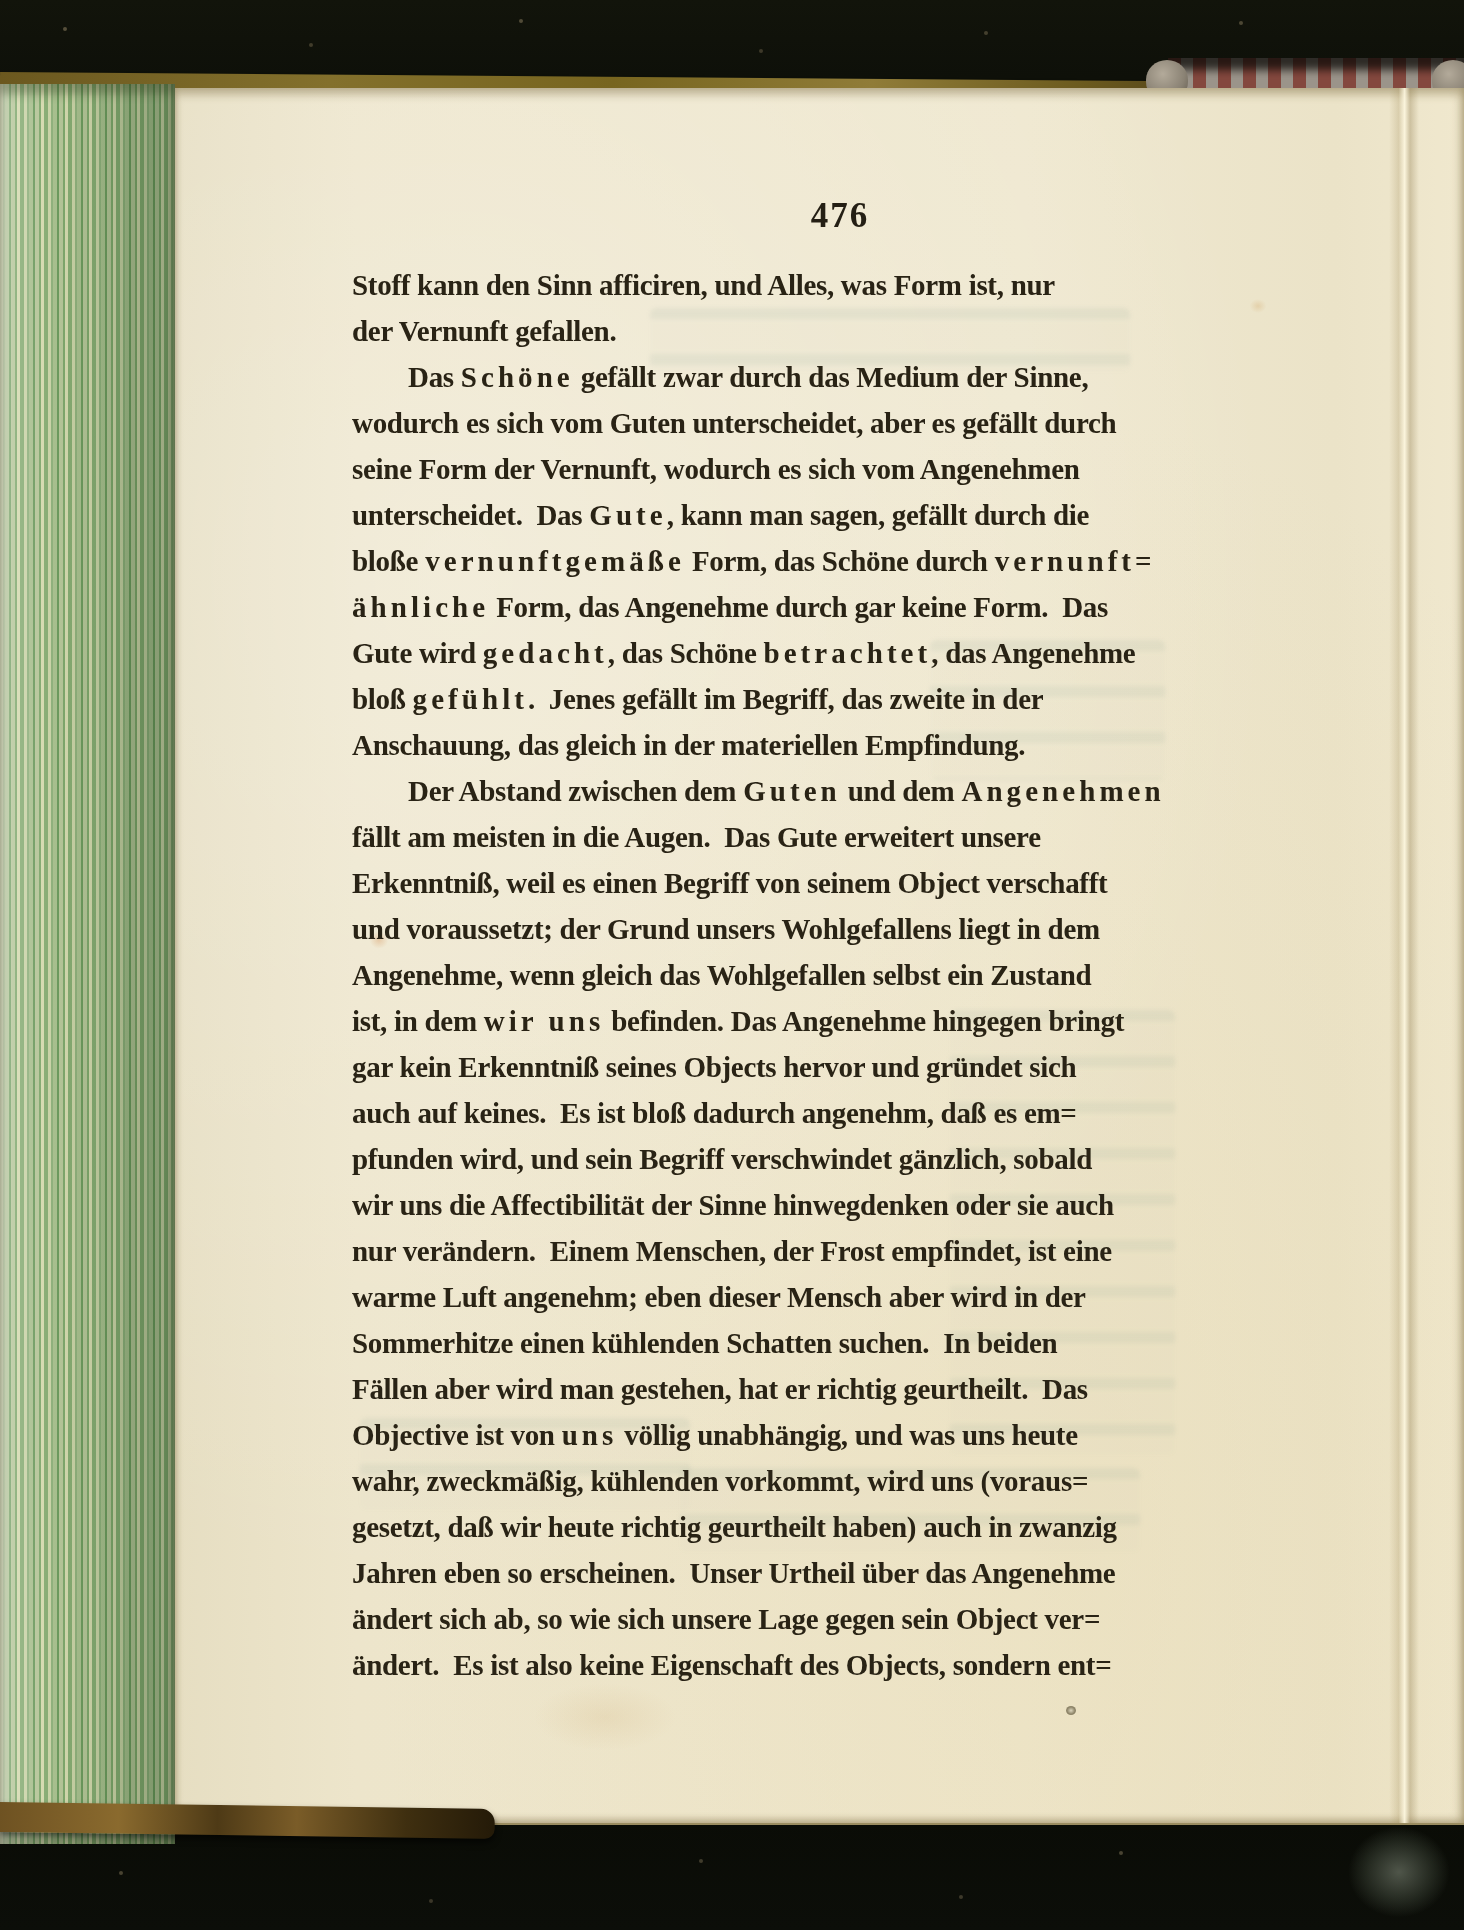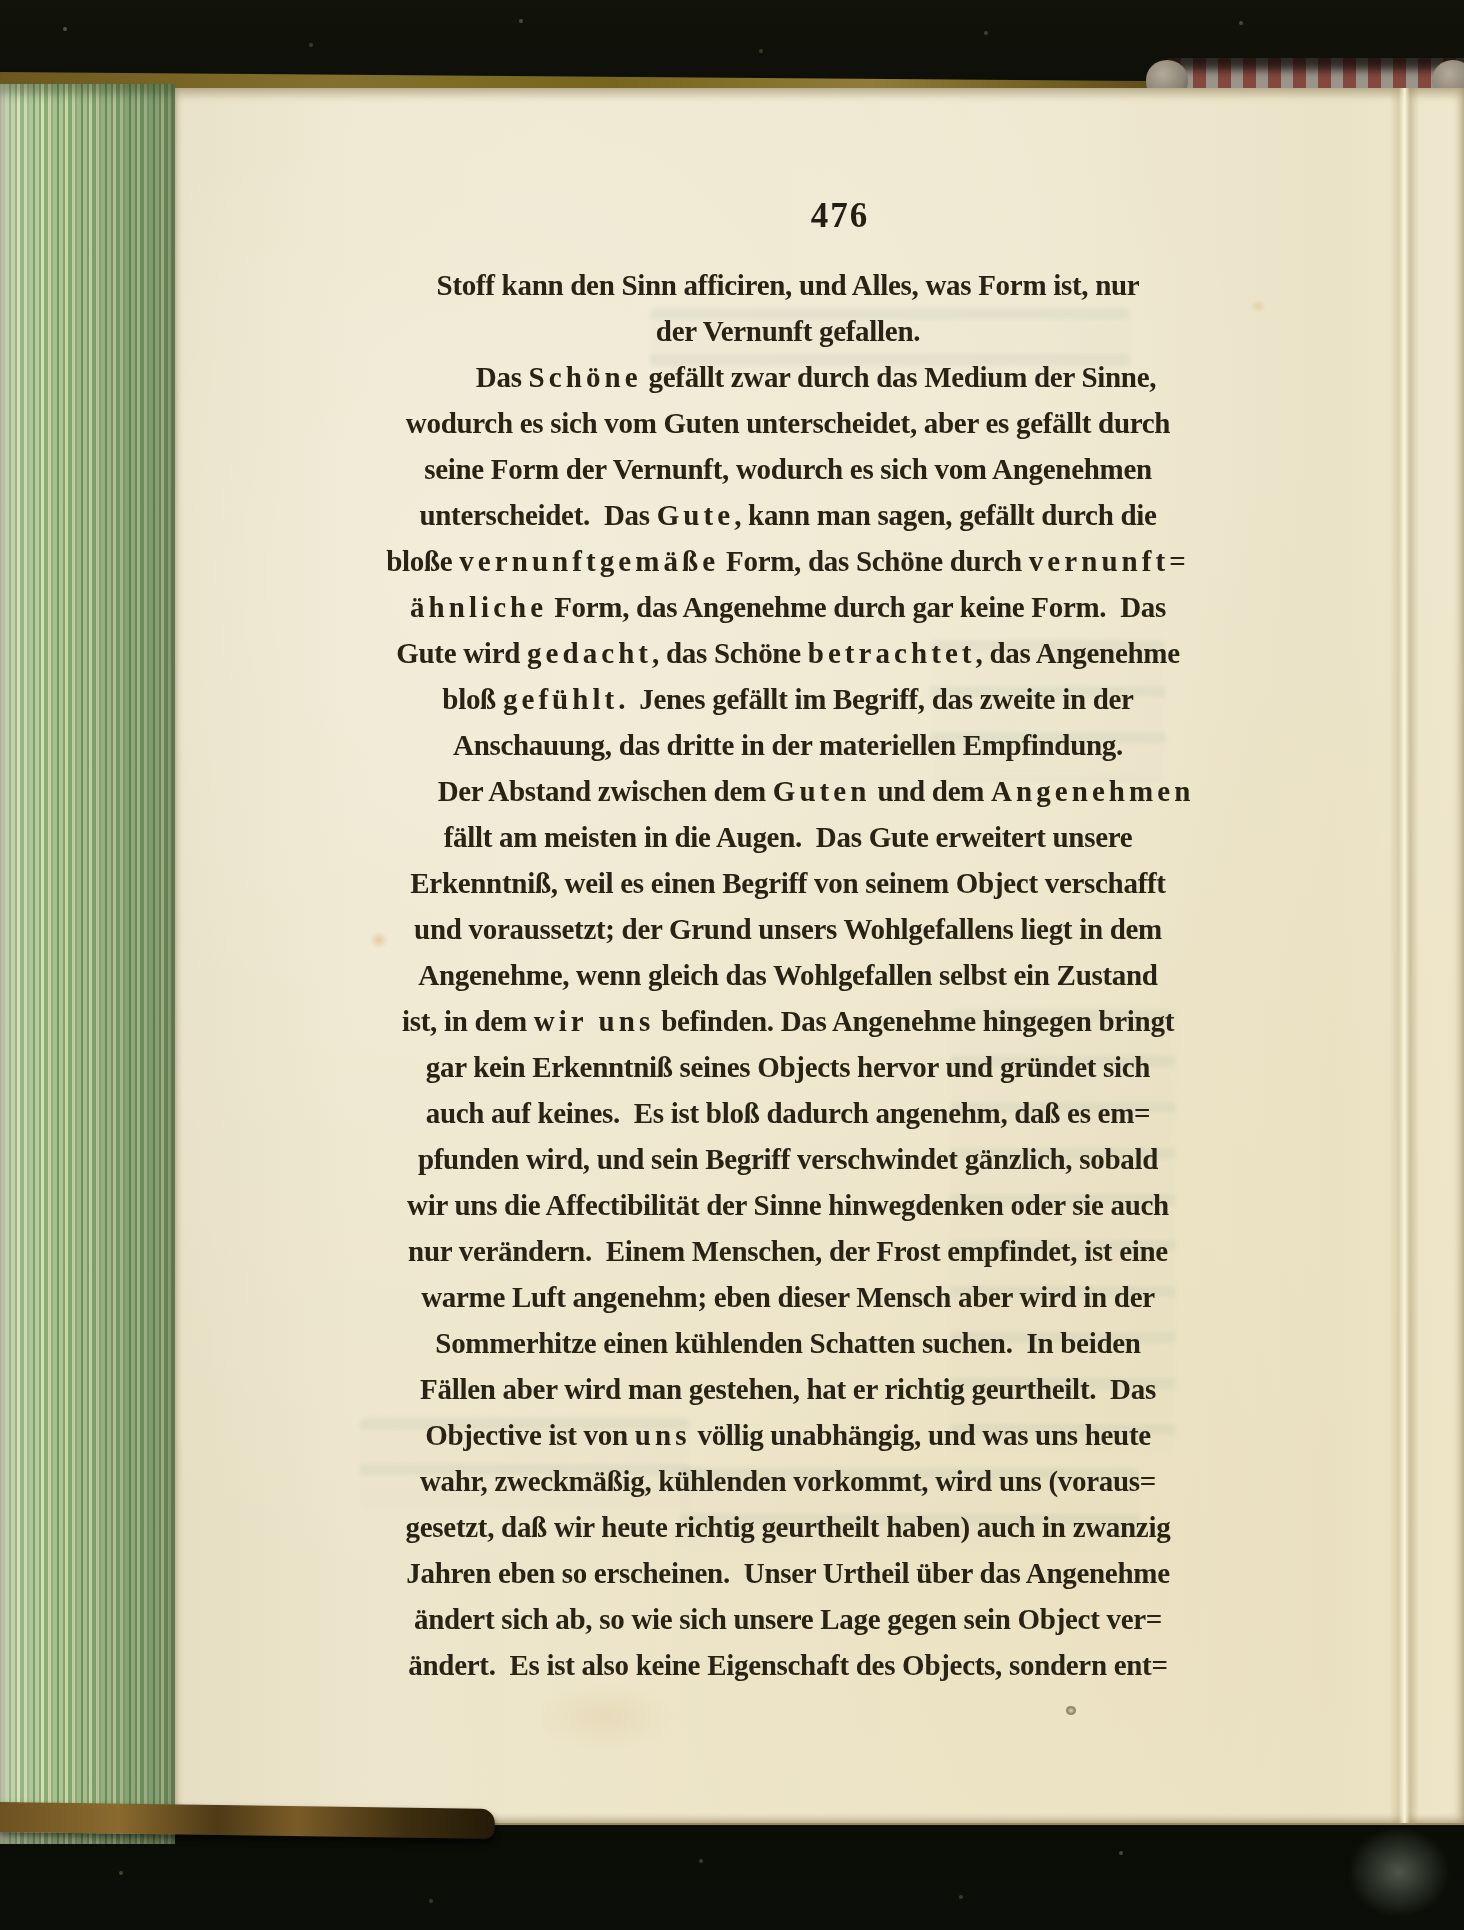--- a/index.html
+++ b/index.html
@@ -62,21 +62,21 @@
   
   .stain{position:absolute;border-radius:50%;}
   #stain1{left:510px;top:1672px;width:190px;height:90px;background:radial-gradient(closest-side,rgba(195,155,90,.14),rgba(195,155,90,0) 75%);}
   #stain2{left:366px;top:928px;width:26px;height:24px;background:radial-gradient(closest-side,rgba(205,120,50,.28),rgba(205,120,50,0) 72%);}
   #stain3{left:1246px;top:296px;width:24px;height:20px;background:radial-gradient(closest-side,rgba(200,140,60,.22),rgba(200,140,60,0) 70%);}
   #stain4{left:1066px;top:1706px;width:10px;height:9px;background:radial-gradient(closest-side,#ddd6bd,#8d8468 80%);}
   
   #page-number{position:absolute;left:768px;top:196px;width:144px;text-align:center;
      font-size:35px;font-weight:bold;color:#241f14;letter-spacing:2px;}
   #text-block{position:absolute;left:352px;top:262px;width:872px;
-     font-size:29px;font-weight:bold;color:#292315;letter-spacing:-0.3px;text-align:center;}
+     font-size:29px;font-weight:bold;color:#292315;letter-spacing:-0.3px;}
   #text-block .line{height:46px;line-height:46px;white-space:nowrap;}
   #text-block .line.indent{padding-left:56px;}
   #text-block .sperr{letter-spacing:0.14em;}
 </style>
 </head>
 <body>
 
 <div id="scene">
   <div id="top-edge"></div>
   <div id="endband"></div>
@@ -104,21 +104,21 @@
       <div class="line"><span>Stoff kann den Sinn afficiren, und Alles, was Form ist, nur</span></div>
       <div class="line"><span>der Vernunft gefallen.</span></div>
       <div class="line indent"><span>Das </span><span class="sperr">Schöne</span><span> gefällt zwar durch das Medium der Sinne,</span></div>
       <div class="line"><span>wodurch es sich vom Guten unterscheidet, aber es gefällt durch</span></div>
       <div class="line"><span>seine Form der Vernunft, wodurch es sich vom Angenehmen</span></div>
       <div class="line"><span>unterscheidet.&nbsp; Das </span><span class="sperr">Gute</span><span>, kann man sagen, gefällt durch die</span></div>
       <div class="line"><span>bloße </span><span class="sperr">vernunftgemäße</span><span> Form, das Schöne durch </span><span class="sperr">vernunft=</span></div>
       <div class="line"><span class="sperr">ähnliche</span><span> Form, das Angenehme durch gar keine Form.&nbsp; Das</span></div>
       <div class="line"><span>Gute wird </span><span class="sperr">gedacht</span><span>, das Schöne </span><span class="sperr">betrachtet</span><span>, das Angenehme</span></div>
       <div class="line"><span>bloß </span><span class="sperr">gefühlt</span><span>.&nbsp; Jenes gefällt im Begriff, das zweite in der</span></div>
-      <div class="line"><span>Anschauung, das dritte in der materiellen Empfindung.</span></div>
+      <div class="line"><span>Anschauung, das gleich in der materiellen Empfindung.</span></div>
       <div class="line indent"><span>Der Abstand zwischen dem </span><span class="sperr">Guten</span><span> und dem </span><span class="sperr">Angenehmen</span></div>
       <div class="line"><span>fällt am meisten in die Augen.&nbsp; Das Gute erweitert unsere</span></div>
       <div class="line"><span>Erkenntniß, weil es einen Begriff von seinem Object verschafft</span></div>
       <div class="line"><span>und voraussetzt; der Grund unsers Wohlgefallens liegt in dem</span></div>
       <div class="line"><span>Angenehme, wenn gleich das Wohlgefallen selbst ein Zustand</span></div>
       <div class="line"><span>ist, in dem </span><span class="sperr">wir uns</span><span> befinden. Das Angenehme hingegen bringt</span></div>
       <div class="line"><span>gar kein Erkenntniß seines Objects hervor und gründet sich</span></div>
       <div class="line"><span>auch auf keines.&nbsp; Es ist bloß dadurch angenehm, daß es em=</span></div>
       <div class="line"><span>pfunden wird, und sein Begriff verschwindet gänzlich, sobald</span></div>
       <div class="line"><span>wir uns die Affectibilität der Sinne hinwegdenken oder sie auch</span></div>

